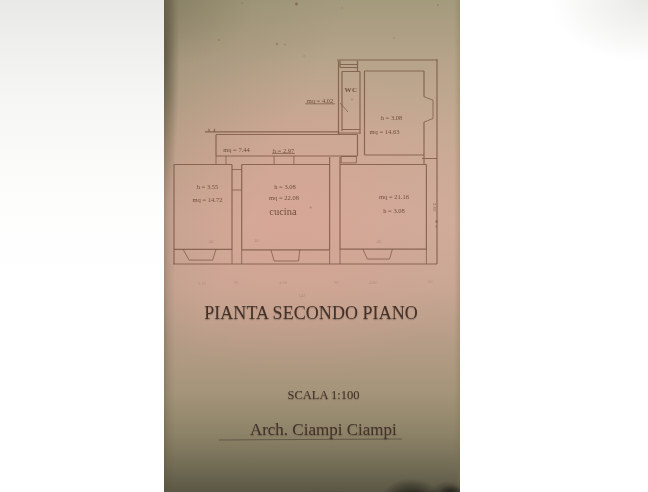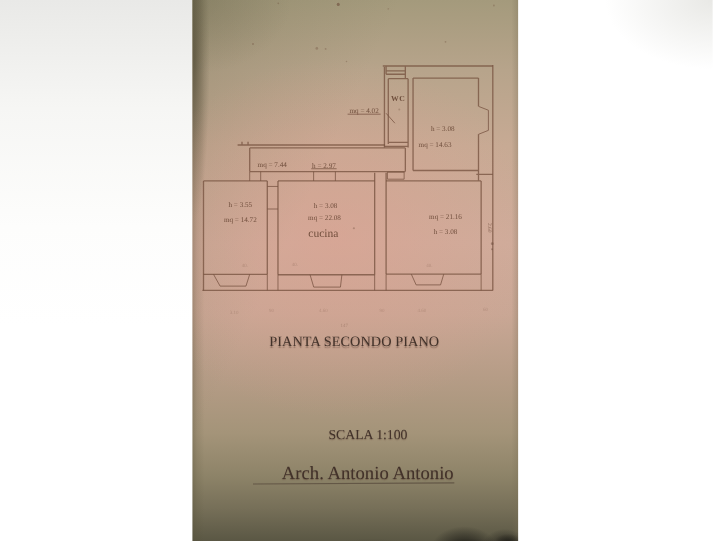--- a/index.html
+++ b/index.html
@@ -8,21 +8,21 @@
   #stage{position:absolute;left:0;top:0;width:648px;height:492px;}
   
   #leftwhite{position:absolute;left:0;top:0;width:175px;height:492px;
     background:linear-gradient(to bottom,#e9e9e7 0%,#f6f6f4 20%,#fdfdfc 42%,#ffffff 60%);}
   
   #rightwhite{position:absolute;left:471px;top:0;width:177px;height:492px;
     background:
       radial-gradient(140px 90px at 100% 0%, rgba(205,205,198,0.45), rgba(205,205,198,0) 70%),
       #ffffff;}
   
-  #paper{position:absolute;left:175px;top:0;width:296px;height:492px;
+  #paper{position:absolute;left:164px;top:0;width:296px;height:492px;
     background:
       radial-gradient(38px 27px at 247px 500px, rgba(22,21,18,0.95), rgba(22,21,18,0) 80%),
       radial-gradient(27px 24px at 284px 500px, rgba(25,24,20,0.92), rgba(25,24,20,0) 80%),
       radial-gradient(14px 8px at 287px 492px, rgba(18,16,13,0.55), rgba(18,16,13,0) 85%),
       radial-gradient(55px 14px at 252px 500px, rgba(28,28,22,0.5), rgba(28,28,22,0) 75%),
       radial-gradient(70px 16px at 55% 102%, rgba(45,45,35,0.45), rgba(45,45,35,0) 75%),
       radial-gradient(235px 210px at 44% 44%, rgba(222,160,144,0.5), rgba(222,160,144,0) 78%),
       radial-gradient(16px 170px at 2px 55px, rgba(70,65,45,0.55), rgba(70,65,45,0) 85%),
       linear-gradient(to right, rgba(85,80,55,0.35) 0px, rgba(85,80,55,0.15) 4px, rgba(85,80,55,0) 11px),
       radial-gradient(120px 90px at 0% 0%, rgba(105,100,76,0.32), rgba(105,100,76,0) 75%),
@@ -148,24 +148,24 @@
           <circle cx="121" cy="44.5" r="0.8"></circle>
           <circle cx="140" cy="56" r="0.7"></circle>
           <circle cx="230" cy="38" r="0.8"></circle>
           <circle cx="146.7" cy="207.5" r="1"></circle>
           <circle cx="188" cy="99.5" r="0.9" fill-opacity="0.3"></circle>
           <circle cx="272.5" cy="221.5" r="1.3" fill-opacity="0.5"></circle>
           <circle cx="272.3" cy="226.5" r="0.9" fill-opacity="0.45"></circle>
         </g>
       </svg>
       
-      <div class="t" style="left:147px;top:304px;font-size:13px;letter-spacing:0.05px;">PIANTA SECONDO PIANO</div>
+      <div class="t" style="left:147px;top:304px;font-size:18px;letter-spacing:0.05px;">PIANTA SECONDO PIANO</div>
       
       
       
       <div class="t" style="left:159.5px;top:389px;font-size:12.5px;">SCALA 1:100</div>
       
-      <div class="t" style="left:159.3px;top:421px;font-size:17px;">Arch. Antonio Antonio</div>
+      <div class="t" style="left:159.3px;top:421px;font-size:17px;">Arch. Ciampi Ciampi</div>
       
       <div style="position:absolute;left:55px;top:439px;width:183px;height:1.2px;background:rgba(70,55,45,0.55);transform:rotate(-0.3deg);"></div>
     </div>
   </div>
 </div>
 
 </body></html>

